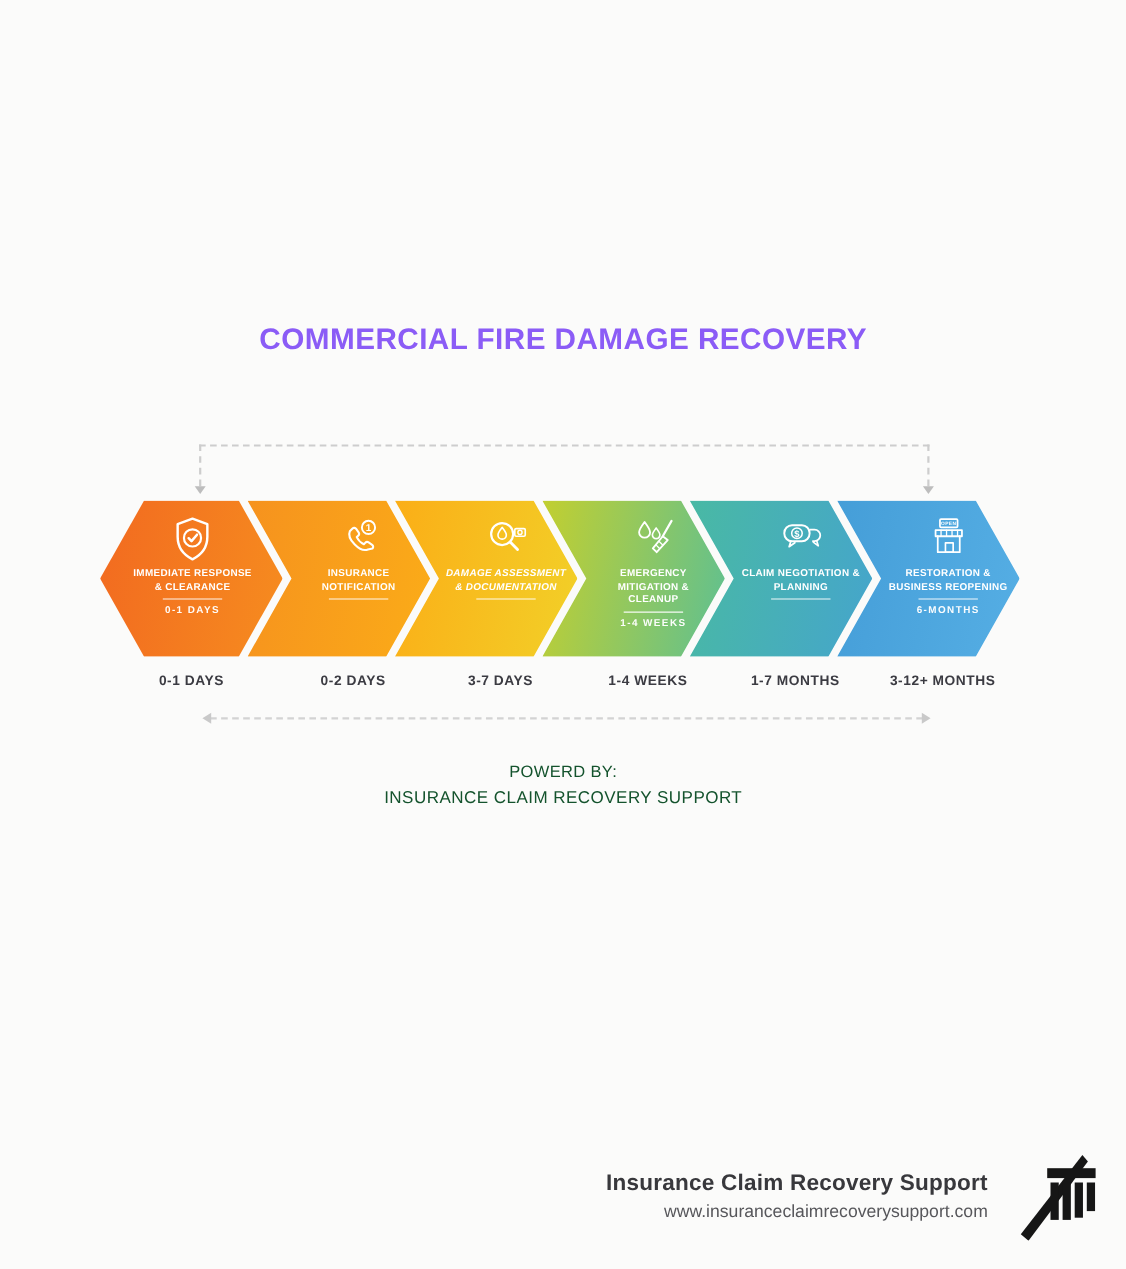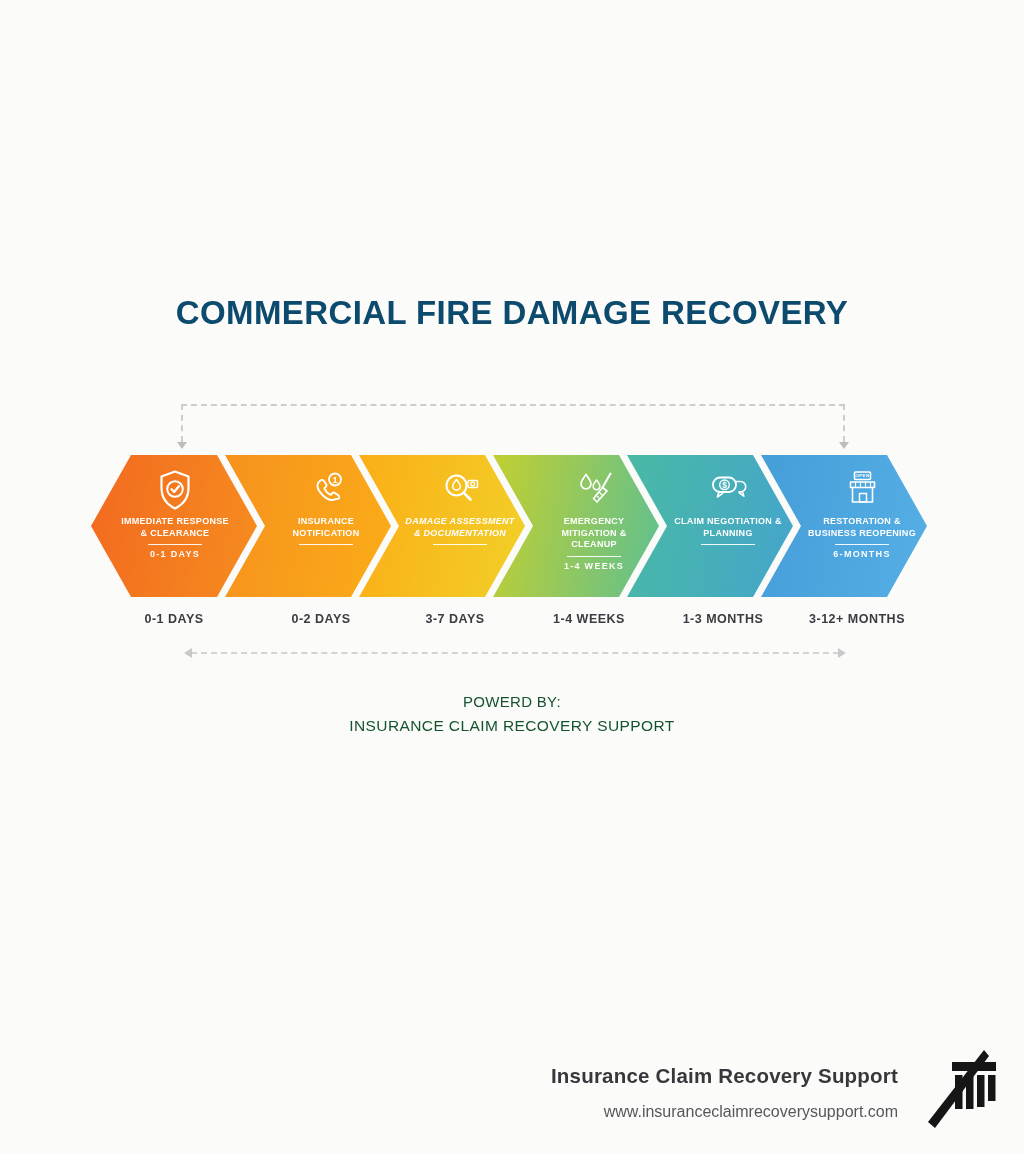--- a/index.html
+++ b/index.html
@@ -8,22 +8,22 @@
     background:#fbfbfa;
     font-family:"Liberation Sans", sans-serif;
     position:relative;
     overflow:hidden;
   }
   .stage{position:absolute;inset:0;}
 
   
   .title{
     position:absolute;top:274px;left:0;width:100%;
-    text-align:center;font-size:33px;font-weight:700;
-    color:#0c4a6e;letter-spacing:.4px;line-height:33px;
+    text-align:center;font-size:27px;font-weight:700;
+    color:#8b5cf6;letter-spacing:.4px;line-height:33px;
   }
   .title span{display:block;}
 
   
   .bracket-top{
     position:absolute;top:404px;left:181px;width:664px;height:38px;
     border-top:2px dashed #cdcdcd;
     border-left:2px dashed #cdcdcd;
     border-right:2px dashed #cdcdcd;
     box-sizing:border-box;
@@ -85,21 +85,21 @@
   .arrow-h.right{right:-7px;border-left:8px solid #c9c9c9;}
 
   
   .powered{position:absolute;top:693px;left:0;width:100%;text-align:center;color:#14532d;}
   .powered-line1{font-size:15px;letter-spacing:.3px;}
   .powered-line2{font-size:15.5px;margin-top:7px;letter-spacing:.4px;}
 
   
   .footer-text{position:absolute;top:1064px;right:126px;text-align:right;}
   .footer-brand{font-size:20.5px;font-weight:700;color:#38383c;letter-spacing:.2px;}
-  .footer-site{font-size:16px;color:#57575b;margin-top:15px;cursor:pointer;}
+  .footer-site{font-size:16px;color:#57575b;margin-top:5px;cursor:pointer;}
   .footer-logo{position:absolute;top:1048px;right:26px;width:72px;height:80px;}
   .footer-logo svg{width:100%;height:100%;display:block;}
 
   svg .ln{fill:none;stroke:#fff;stroke-linecap:round;stroke-linejoin:round;}
   svg text{font-family:"Liberation Sans", sans-serif;font-weight:700;fill:#fff;}
 </style>
 </head>
 <body>
 
 <div class="stage">
@@ -215,21 +215,21 @@
       </div>
     </div>
 
   </div>
 
   <div class="durations">
     <div class="duration">0-1 DAYS</div>
     <div class="duration">0-2 DAYS</div>
     <div class="duration">3-7 DAYS</div>
     <div class="duration">1-4 WEEKS</div>
-    <div class="duration">1-3 MONTHS</div>
+    <div class="duration">1-7 MONTHS</div>
     <div class="duration">3-12+ MONTHS</div>
   </div>
 
   <div class="bottom-arrow">
     <span class="arrow-h left"></span>
     <span class="arrow-h right"></span>
   </div>
 
   <div class="powered">
     <div class="powered-line1">POWERD BY:</div>

